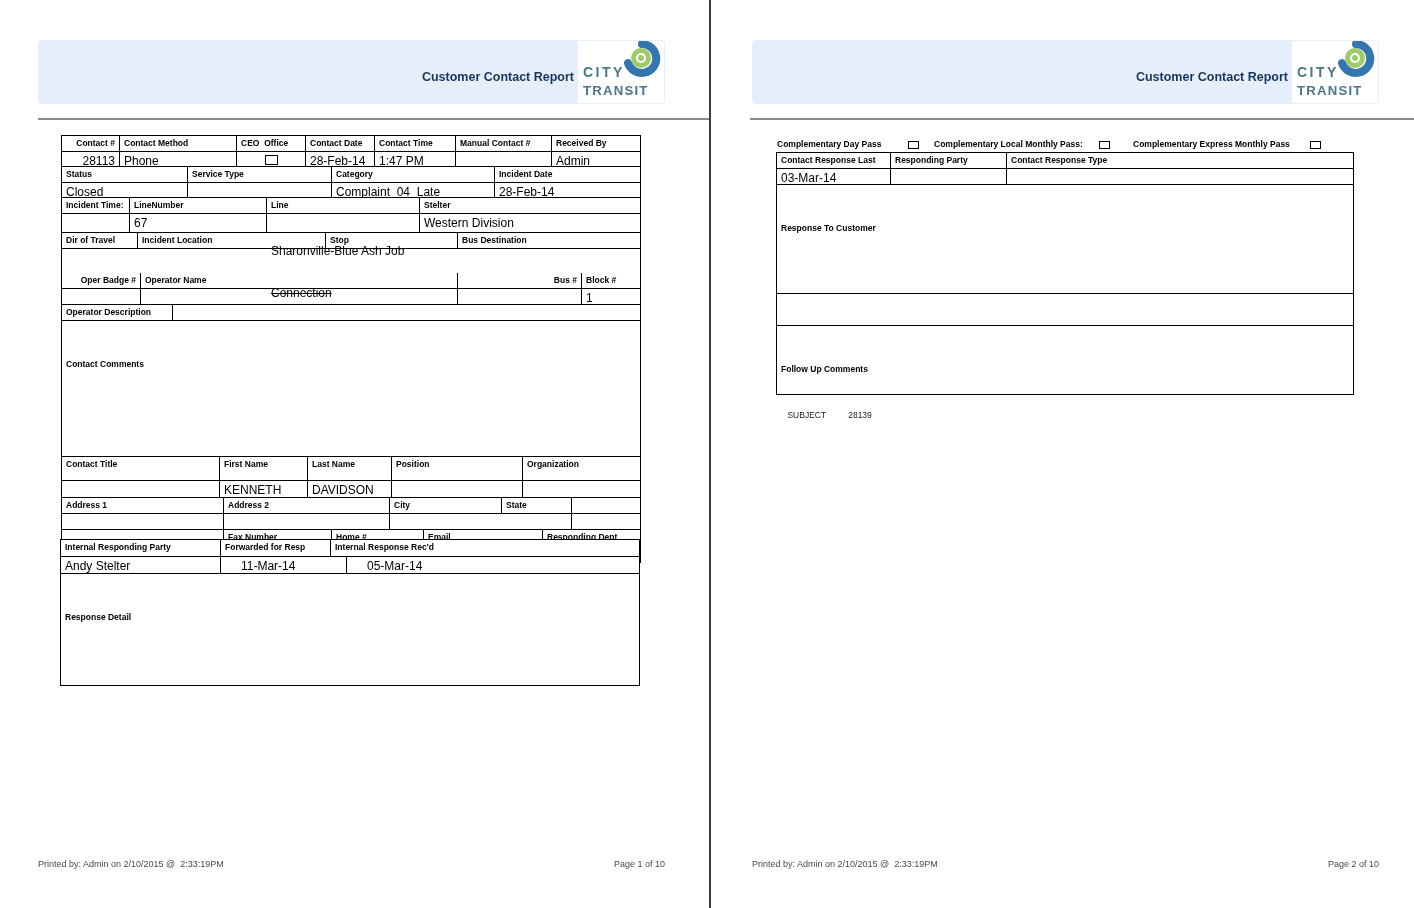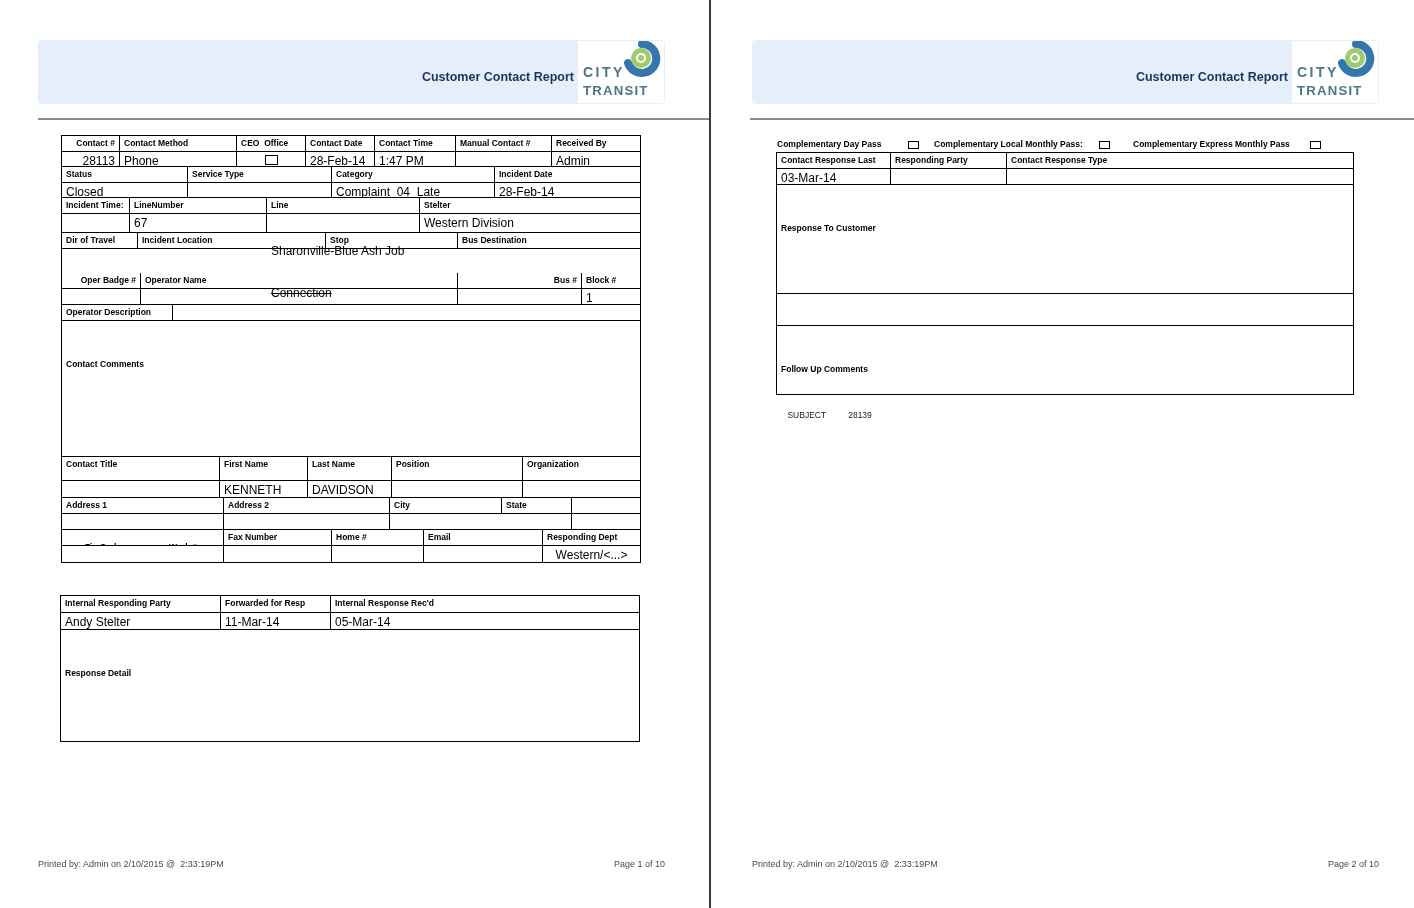--- a/index.html
+++ b/index.html
@@ -166,27 +166,27 @@
     </div>
     <div class="row" style="height:16px;text-align:center;">
       <div class="cell val" style="width:162px;"></div>
       <div class="cell val" style="width:108px;"></div>
       <div class="cell val" style="width:92px;"></div>
       <div class="cell val" style="width:119px;"></div>
       <div class="cell val">Western/&lt;...&gt;</div>
     </div>
   </div>
 
-  <div class="tbl" style="left:60px;top:595px;width:580px;">
+  <div class="tbl" style="left:60px;top:539px;width:580px;">
     <div class="row" style="height:17px;">
       <div class="cell hd" style="width:160px;">Internal Responding Party</div>
       <div class="cell hd" style="width:110px;">Forwarded for Resp</div>
       <div class="cell hd">Internal Response Rec'd</div>
     </div>
-    <div class="row" style="height:17px;">
+    <div class="row" style="height:17px;gap:16px;">
       <div class="cell val" style="width:160px;">Andy Stelter</div>
       <div class="cell val" style="width:110px;">11-Mar-14</div>
       <div class="cell val">05-Mar-14</div>
     </div>
     <div class="row" style="height:111px;">
       <div class="cell">
         <div class="hd">Response Detail</div>
         <div class="val"></div>
       </div>
     </div>

